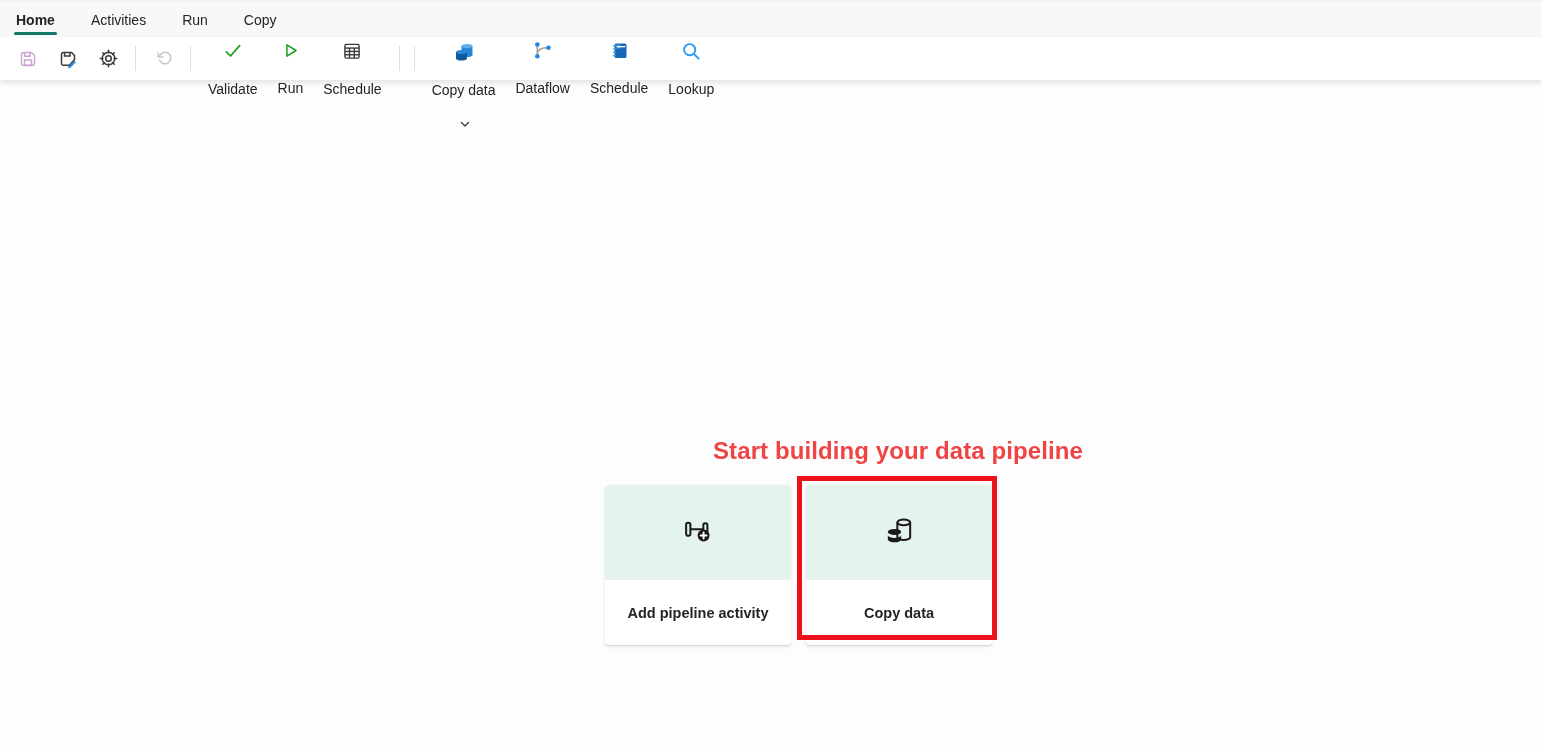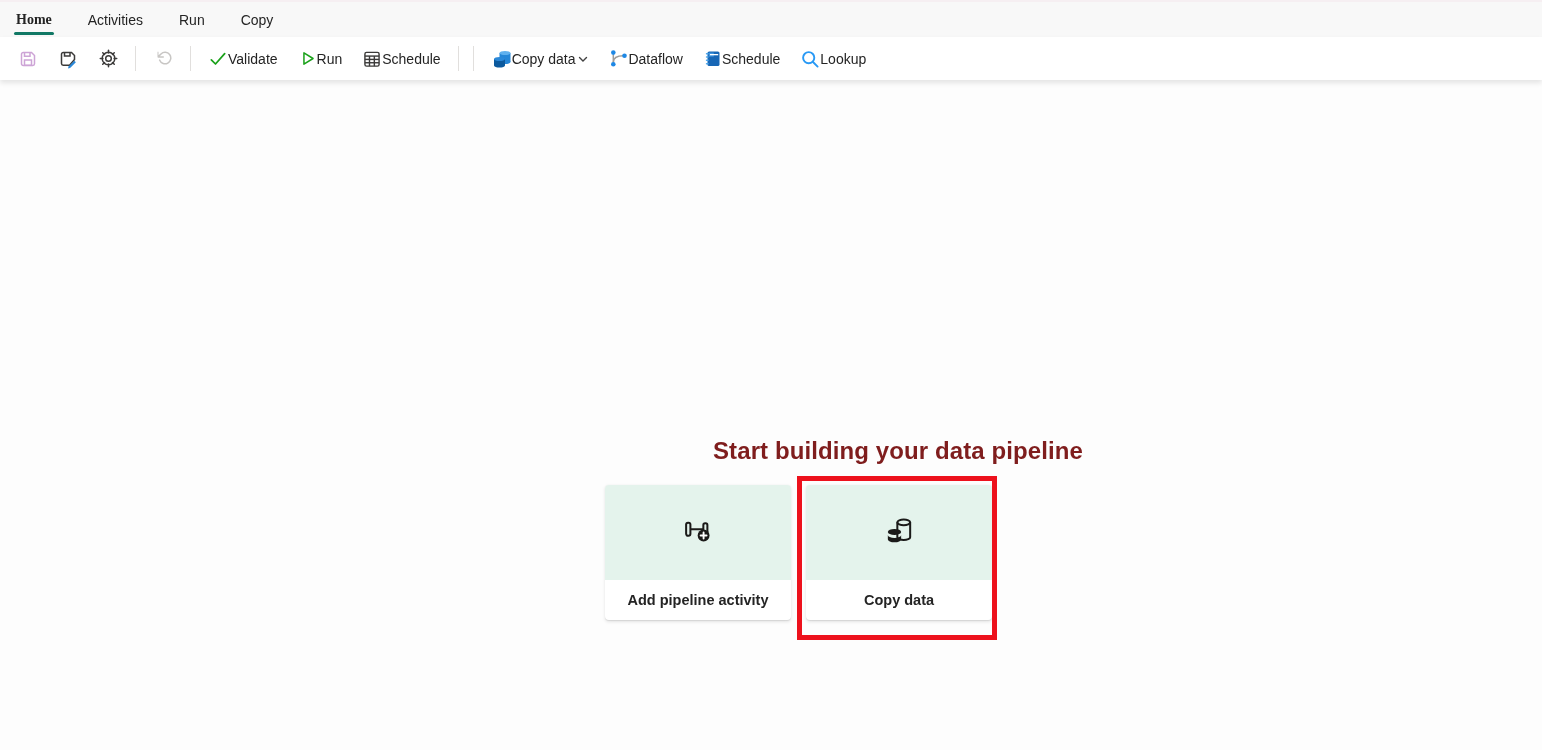--- a/index.html
+++ b/index.html
@@ -23,21 +23,21 @@
   .tab {
     display: flex;
     align-items: center;
     font-size: 14px;
     color: #242424;
     margin-right: 32px;
     cursor: pointer;
     position: relative;
     padding: 0 2px;
   }
-  .tab.active { font-weight: 700; font-family: Liberation Serif, serif; }
+  .tab.active { font-weight: 700; }
   .tab.active::after {
     content: "";
     position: absolute;
     left: 0; right: 0; bottom: 2px;
     height: 3px;
     border-radius: 2px;
     background: #117865;
   }
 
   
@@ -47,31 +47,32 @@
     display: flex;
     align-items: center;
     padding-left: 8px;
     box-shadow: 0 3px 5px rgba(0,0,0,0.10);
     position: relative;
     z-index: 5;
   }
   .tbtn {
     display: flex;
     align-items: center;
-    gap: 0;
+    gap: 20px;
     height: 36px;
     padding: 0 10px;
     border: none;
     background: transparent;
     border-radius: 4px;
     font-family: inherit;
     font-size: 14px;
     color: #242424;
     cursor: pointer;
     white-space: nowrap;
+    flex-direction: column;
   }
   .tbtn.icon-only { width: 40px; justify-content: center; padding: 0; }
   .tbtn svg { display: block; }
   .sep {
     width: 1px;
     height: 25px;
     background: #e1dfdd;
     margin: 0 7px;
     flex: none;
   }
@@ -84,21 +85,21 @@
     background: #fdfdfd;
   }
   .hero-title {
     position: absolute;
     left: 555px;
     top: 357px;
     width: 686px;
     text-align: center;
     font-size: 24px;
     font-weight: 700;
-    color: #7f1d1d;
+    color: #ef4444;
     letter-spacing: 0.1px;
   }
   .cards {
     position: absolute;
     left: 605px;
     top: 405px;
     display: flex;
     gap: 15px;
   }
   .card {
@@ -110,21 +111,21 @@
     overflow: hidden;
   }
   .card-top {
     height: 95px;
     background: #e4f3ec;
     display: flex;
     align-items: center;
     justify-content: center;
   }
   .card-label {
-    height: 40px;
+    height: 65px;
     display: flex;
     align-items: center;
     justify-content: center;
     font-size: 14.5px;
     font-weight: 700;
     color: #242424;
   }
   .highlight-box {
     position: absolute;
     left: 797px;

